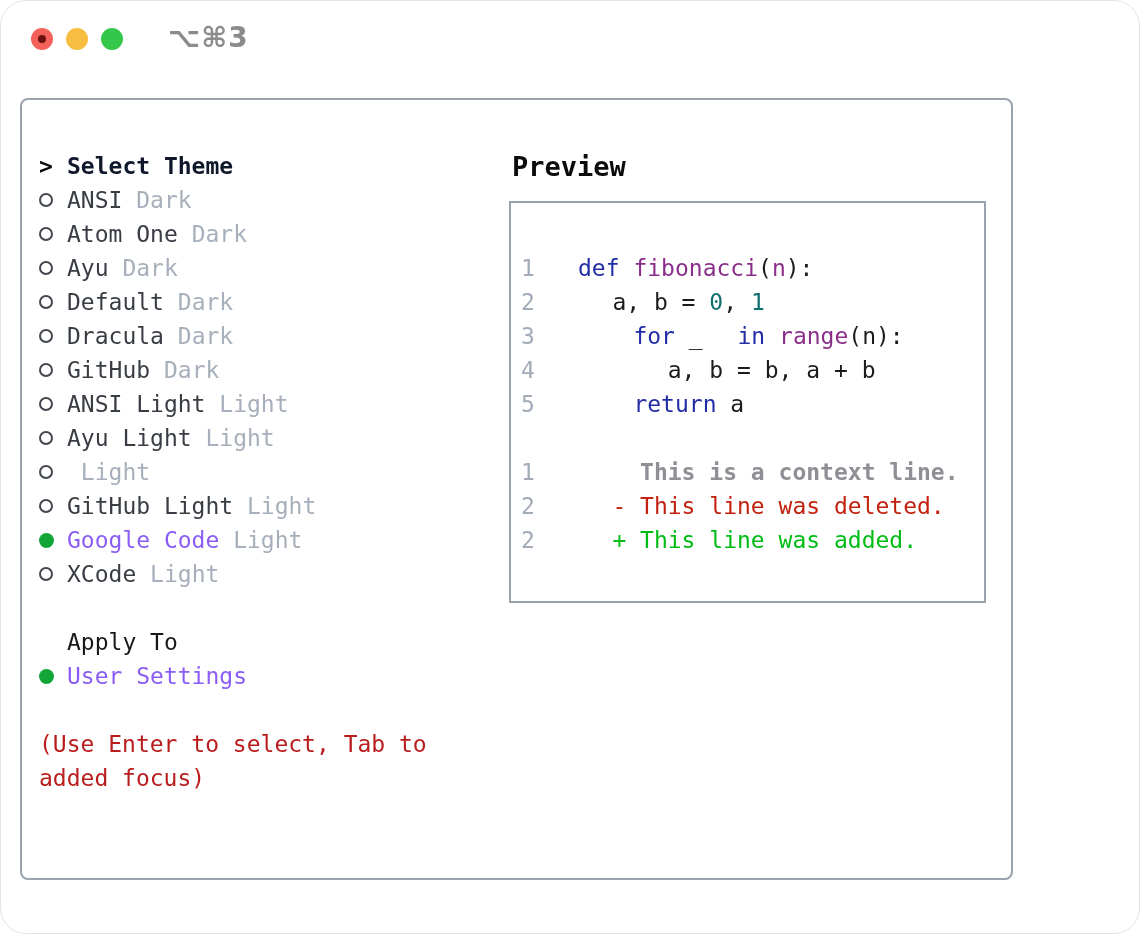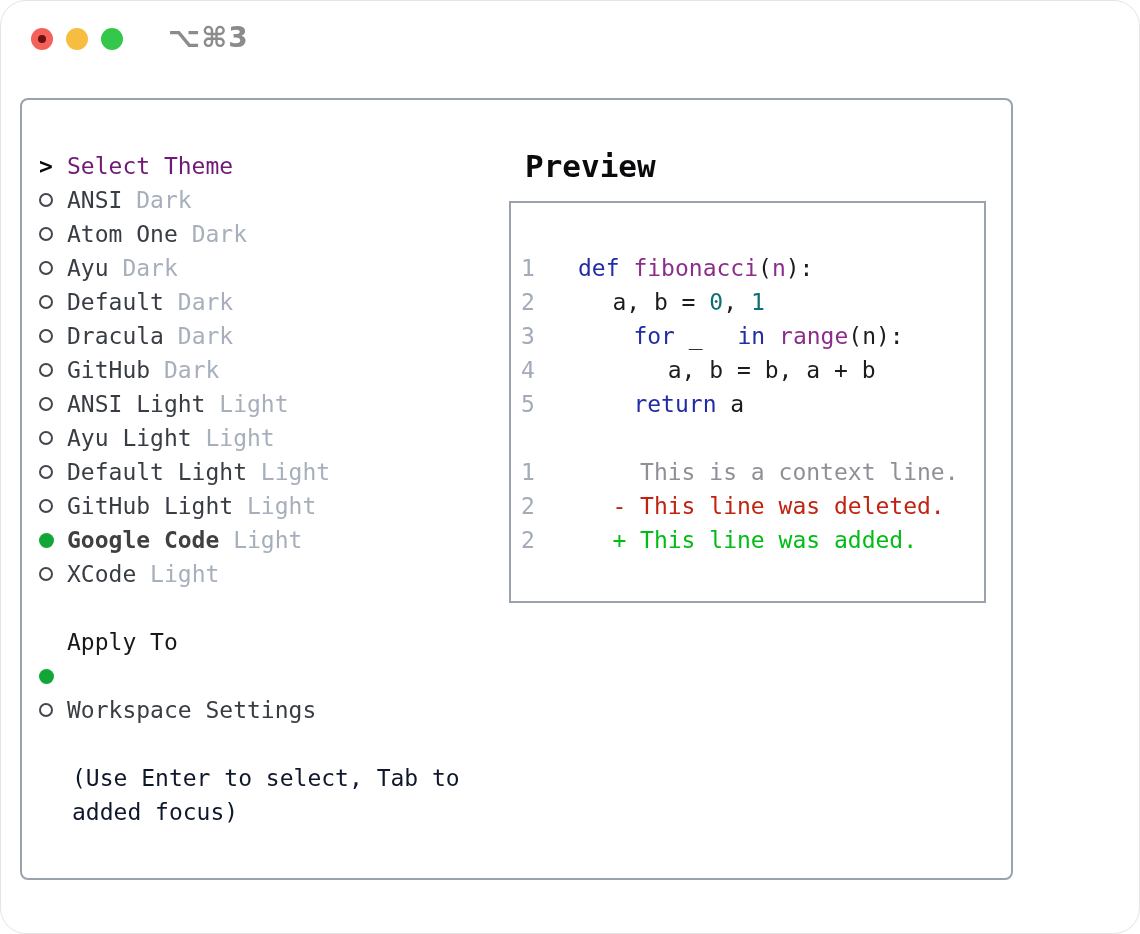--- a/index.html
+++ b/index.html
@@ -39,44 +39,44 @@
     position:absolute; left:38px; top:148px;
     font-size:23px; line-height:34px; color:#383d44;
   }
   .row { display:flex; align-items:center; height:34px; white-space:pre; }
   .marker { width:28px; flex:0 0 28px; display:flex; align-items:center; }
   .cursor { font-weight:bold; color:#0b0b0d; }
   .radio { width:14px; height:14px; border:2px solid #42474e; border-radius:50%; }
   .radio.on { width:15px; height:15px; border:none; background:#12a637; }
   .t-name { color:#383d44; }
   .t-variant { color:#a6afbb; margin-left:1ch; }
-  .row.sel .t-name { color:#404040;font-weight:bold; }
-  .hdr { font-weight:normal; color:#701a75;text-align:right; }
+  .row.sel .t-name { color:#8b5cf6; }
+  .hdr { font-weight:bold; color:#0f172a;text-align:right; }
   .subhdr { color:#17181a; }
-  .hint { color:#0f172a;margin-left:33px; }
+  .hint { color:#b91c1c; }
   .spacer { height:34px; }
 
   
   .preview-title {
-    position:absolute; left:524px; top:148px; height:34px;
+    position:absolute; left:511px; top:148px; height:34px;
     display:flex; align-items:center;
-    font-size:31px; font-weight:bold; color:#0b0b0d;
+    font-size:27px; font-weight:bold; color:#0b0b0d;
   }
   .preview-box {
     position:absolute; left:508px; top:200px; width:477px; height:402px;
     border:2px solid #9aa3ad; background:#fff;
   }
   .code-area { position:absolute; left:10px; top:48px; font-size:23px; }
   .cline { display:flex; height:34px; align-items:center; white-space:pre; }
   .ln { flex:0 0 36px; color:#a2abb8; }
   .tk-pl  { color:#1c1c1c; }
   .tk-kw  { color:#212ca6;margin-left:21px; }
   .tk-fn  { color:#8b2e8b; }
   .tk-nu  { color:#0e6f6f; }
-  .tk-ctx { color:#8f9096; }
+  .tk-ctx { color:#8f9096;font-weight:bold; }
   .tk-del { color:#c2220f; }
   .tk-add { color:#00bd16; }
 </style>
 </head>
 <body>
 
 <div class="screen">
 
   <div class="traffic">
     <div class="light red"></div>
@@ -129,21 +129,20 @@
       <span class="t-name">ANSI Light</span>
       <span class="t-variant">Light</span>
     </div>
     <div class="row">
       <span class="marker"><span class="radio"></span></span>
       <span class="t-name">Ayu Light</span>
       <span class="t-variant">Light</span>
     </div>
     <div class="row">
       <span class="marker"><span class="radio"></span></span>
-      <span class="t-name">Default Light</span>
       <span class="t-variant">Light</span>
     </div>
     <div class="row">
       <span class="marker"><span class="radio"></span></span>
       <span class="t-name">GitHub Light</span>
       <span class="t-variant">Light</span>
     </div>
     <div class="row sel">
       <span class="marker"><span class="radio on"></span></span>
       <span class="t-name">Google Code</span>
@@ -156,24 +155,21 @@
     </div>
 
     <div class="spacer"></div>
 
     <div class="row">
       <span class="marker"></span>
       <span class="subhdr">Apply To</span>
     </div>
     <div class="row sel">
       <span class="marker"><span class="radio on"></span></span>
-    </div>
-    <div class="row">
-      <span class="marker"><span class="radio"></span></span>
-      <span class="t-name">Workspace Settings</span>
+      <span class="t-name">User Settings</span>
     </div>
 
     <div class="spacer"></div>
 
     <div class="row hint">(Use Enter to select, Tab to</div>
     <div class="row hint">added focus)</div>
   </div>
 
   <div class="preview-title">Preview</div>
   <div class="preview-box">

